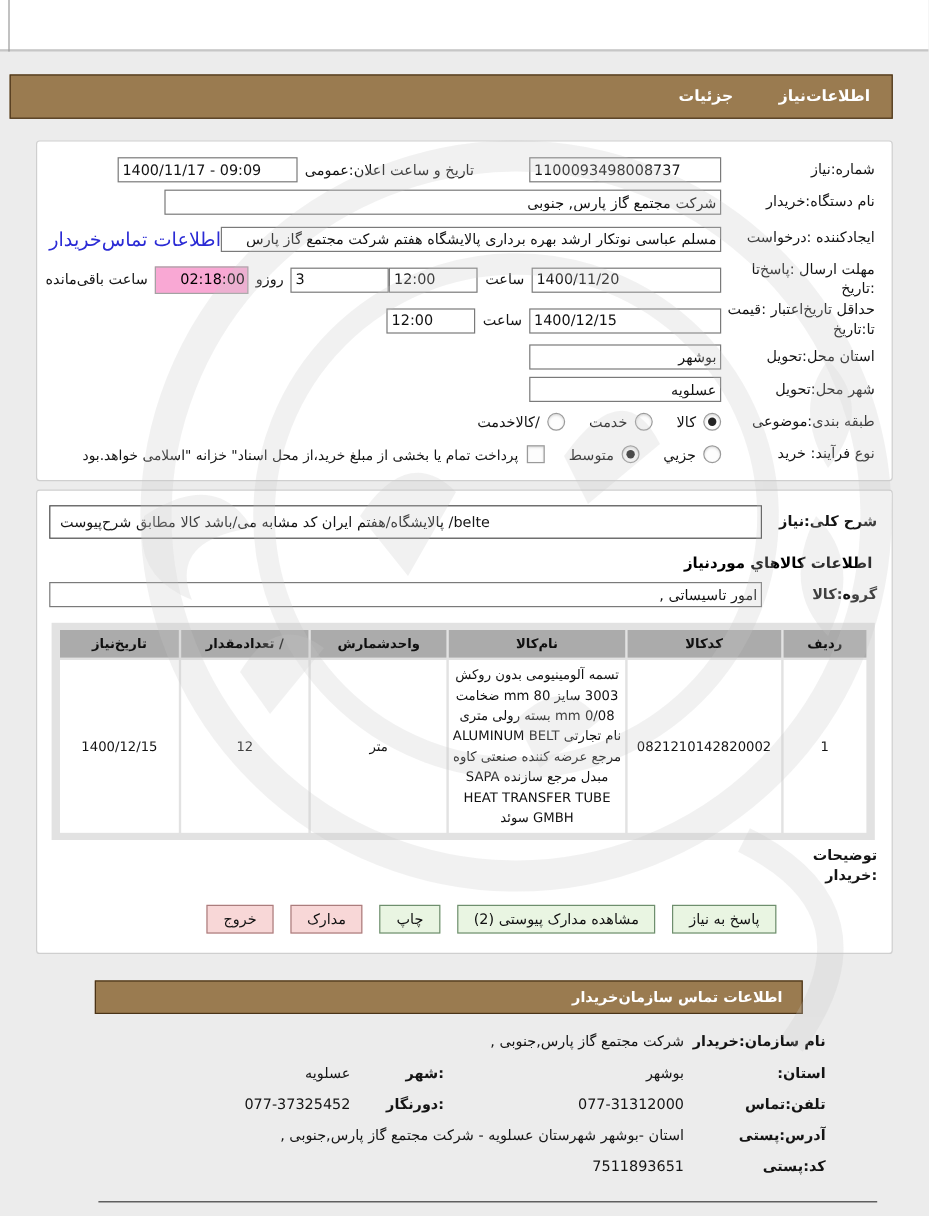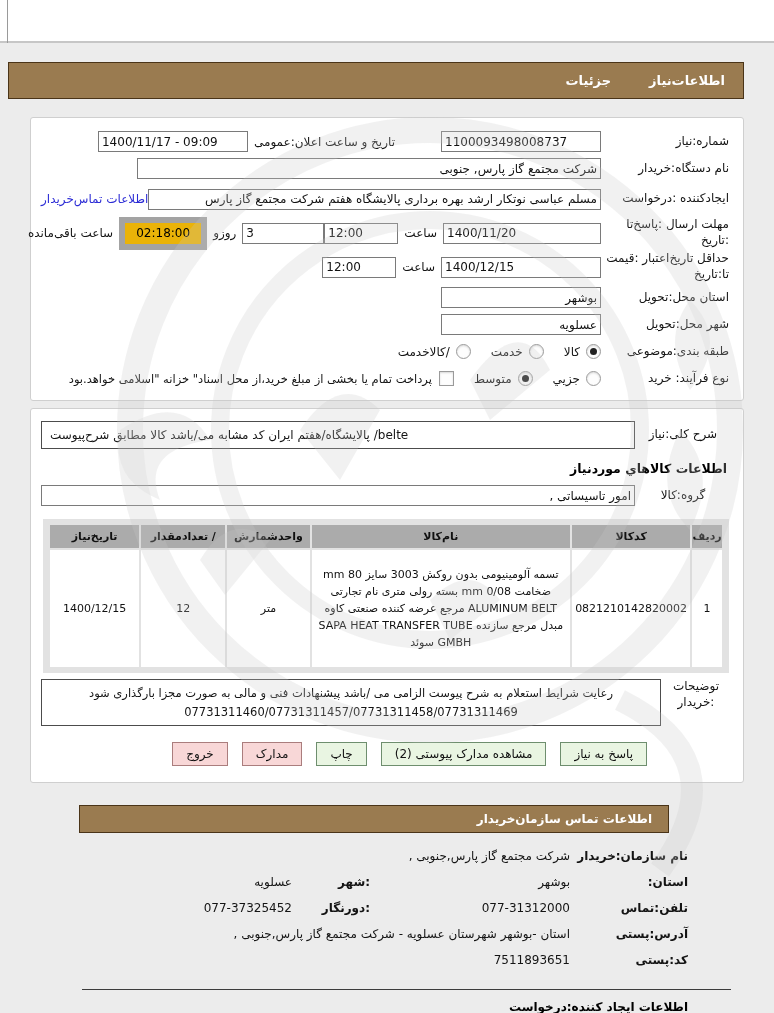--- a/index.html
+++ b/index.html
@@ -39,39 +39,39 @@
   
   .panel{
     background:#fff;border:1px solid #cfcfcf;border-radius:3px;
     margin:0 30px;position:relative;z-index:2;
   }
   .panel1{margin-top:18px;padding:10px 14px 8px 10px;}
   .panel2{margin-top:7px;padding:12px 12px 10px 10px;}
   
   .frow{display:flex;align-items:center;min-height:27px;font-size:12px;color:#151515;}
   .flabel{width:128px;flex:0 0 auto;line-height:1.3;}
-  .bold{font-weight:normal;text-align:center;}
+  .bold{font-weight:bold;}
   .tb{
     border:1px solid #7a7a7a;height:19px;background:#fff;
     font:12px "DejaVu Sans",sans-serif;padding:0 3px;text-align:right;color:#111;
     box-sizing:content-box;
   }
   .tb.ltr{direction:ltr;text-align:left;}
   .w-num{width:152px;}
   .w-ann{width:142px;}
   .w-wide{width:456px;}
   .w-date{width:152px;}
   .w-time{width:66px;}
   .w-days{width:74px;}
   .countdown{
-    width:72px;border:6px solid #a3a3a3;background:#eab308;height:19px;
-    font:12px "DejaVu Sans",sans-serif;text-align:center;direction:ltr;
+    width:72px;border:1px solid #a3a3a3;background:#f9a8d4;height:19px;
+    font:12px "DejaVu Sans",sans-serif;text-align:right;direction:ltr;
   }
   .sep{margin:0 6px;white-space:nowrap;text-align:center;}
-  .link{color:#2b2bd5;font-size:12px;cursor:pointer;white-space:nowrap;}
+  .link{color:#2b2bd5;font-size:16px;cursor:pointer;white-space:nowrap;}
   
   .radio{
     width:13px;height:13px;border-radius:50%;
     border:1px solid #9a9a9a;background:#fdfdfd;display:inline-block;
     position:relative;flex:0 0 auto;box-shadow:inset 0 1px 2px rgba(0,0,0,.15);
   }
   .radio.sel::after{
     content:"";position:absolute;inset:3px;border-radius:50%;background:#222;
   }
   .checkbox{
@@ -85,25 +85,25 @@
     border:1px solid #4c4c4c;width:630px;min-height:28px;
     display:flex;align-items:center;justify-content:flex-end;
     font-size:12px;padding:2px 8px;box-sizing:border-box;text-align:right;line-height:1.4;
   }
   .sect-title{font-size:12.5px;font-weight:bold;margin:12px 4px 4px 0;}
   
   .table-wrap{background:#e2e2e2;padding:4px 5px;margin:10px 2px 6px 2px;}
   table.goods{border-collapse:separate;border-spacing:2px;width:100%;}
   table.goods th{
     background:#ababab;color:#101010;font-size:11px;font-weight:bold;
-    padding:5px 0;text-align:center;
+    padding:5px 20px;text-align:center;
   }
   table.goods td{
     background:#fff;font-size:11px;text-align:center;vertical-align:middle;
-    padding:16px 3px;color:#111;
+    padding:4px 3px;color:#111;
   }
   td.namecell{line-height:1.55;}
   .c-idx{width:30px;}  .c-code{width:112px;} .c-name{width:286px;margin-top:44px;}
   .c-unit{width:84px;} .c-qty{width:88px;}  .c-date{width:92px;}
   
   .notesbox{
     border:1px solid #4c4c4c;width:648px;min-height:46px;
     font-size:11.5px;text-align:center;padding:4px 6px;box-sizing:border-box;line-height:1.6;
   }
   .notesbox .nums{direction:ltr;}
@@ -266,24 +266,20 @@
             <td>متر</td>
             <td>12</td>
             <td style="direction:ltr">1400/12/15</td>
           </tr>
         </tbody>
       </table>
     </div>
 
     <div class="frow" style="align-items:flex-start;margin-top:6px">
       <div class="flabel bold" style="width:70px">توضیحات :خریدار</div>
-      <div class="notesbox">
-        <div>رعایت شرایط استعلام به شرح پیوست الزامی می /باشد پیشنهادات فنی و مالی به صورت مجزا بارگذاری  شود</div>
-        <div class="nums">07731311460/07731311457/07731311458/07731311469</div>
-      </div>
     </div>
 
     <div class="btnrow">
       <button class="btn">پاسخ به نیاز</button>
       <button class="btn">مشاهده مدارک پیوستی (2)</button>
       <button class="btn">چاپ</button>
       <button class="btn pink">مدارک</button>
       <button class="btn pink">خروج</button>
     </div>
 

